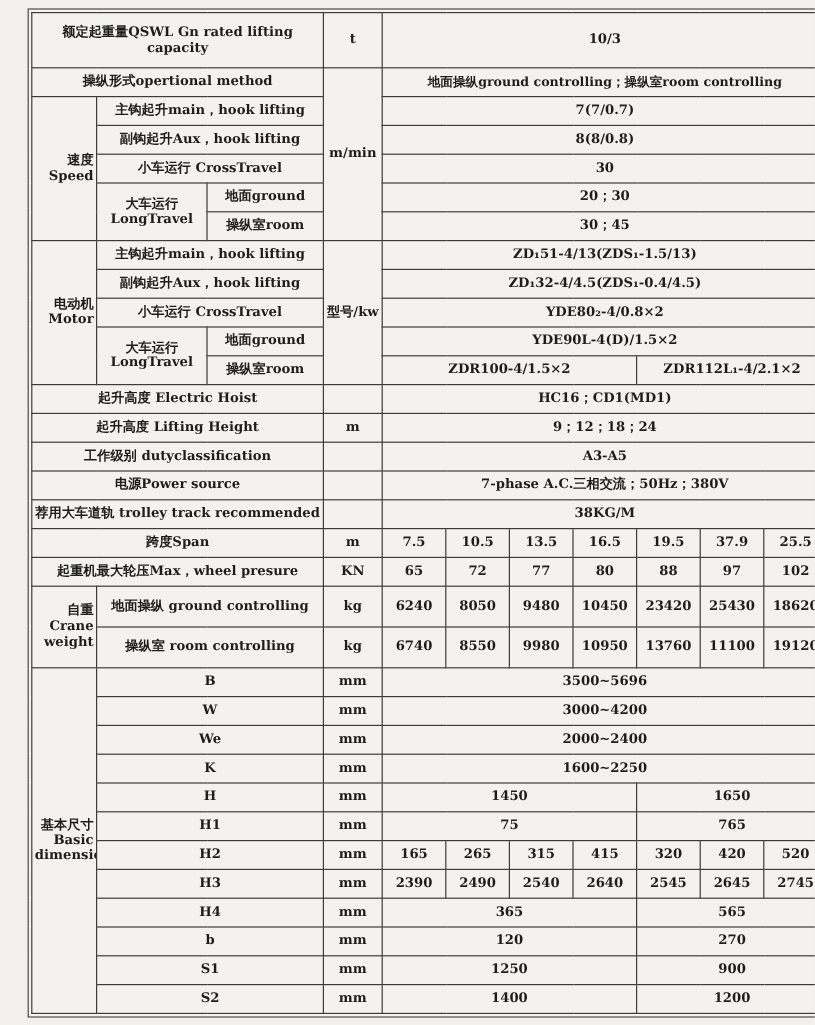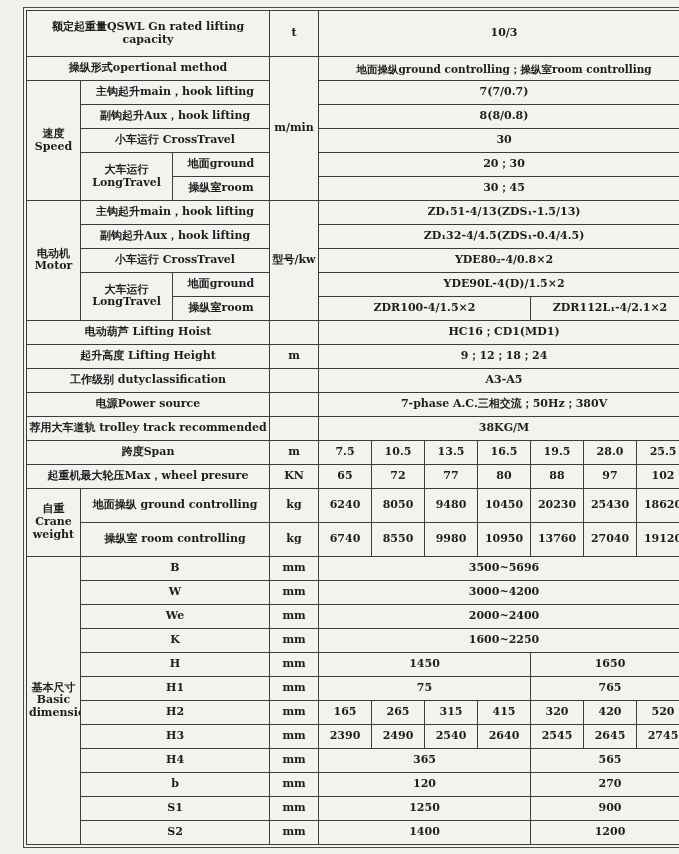--- a/index.html
+++ b/index.html
@@ -22,21 +22,21 @@
     border-collapse:collapse;table-layout:fixed;
   }
   td{
     border:1px solid #3c3c3c;
     text-align:center;vertical-align:middle;
     padding:0 2px;
     font-size:11px;font-weight:700;
     line-height:1.15;
     overflow:hidden;
   }
-  .grp{white-space:pre-line;font-size:11px;}
+  .grp{white-space:pre-line;font-size:11px;text-align:right;}
   .multiline{white-space:pre-line;}
   .sm{font-size:10.5px;}
 </style>
 </head>
 <body>
 
 <div class="sheet">
 <table>
   <colgroup>
     <col style="width:54px">
@@ -111,21 +111,21 @@
     <td>地面ground</td>
     <td colspan="7">YDE90L-4(D)/1.5×2</td>
   </tr>
   <tr>
     <td>操纵室room</td>
     <td colspan="4">ZDR100-4/1.5×2</td>
     <td colspan="3">ZDR112L₁-4/2.1×2</td>
   </tr>
 
   <tr>
-    <td colspan="3">电动葫芦 Lifting Hoist</td>
+    <td colspan="3">起升高度 Electric Hoist</td>
     <td></td>
     <td colspan="7">HC16；CD1(MD1)</td>
   </tr>
 
   <tr>
     <td colspan="3">起升高度 Lifting Height</td>
     <td>m</td>
     <td colspan="7">9；12；18；24</td>
   </tr>
 
@@ -148,21 +148,21 @@
   </tr>
 
   <tr>
     <td colspan="3">跨度Span</td>
     <td>m</td>
     <td>7.5</td>
     <td>10.5</td>
     <td>13.5</td>
     <td>16.5</td>
     <td>19.5</td>
-    <td>28.0</td>
+    <td>37.9</td>
     <td>25.5</td>
   </tr>
 
   <tr>
     <td colspan="3">起重机最大轮压Max，wheel presure</td>
     <td>KN</td>
     <td>65</td>
     <td>72</td>
     <td>77</td>
     <td>80</td>
@@ -174,33 +174,33 @@
   <tr>
     <td rowspan="2" class="grp">自重
 Crane
 weight</td>
     <td colspan="2">地面操纵 ground controlling</td>
     <td>kg</td>
     <td>6240</td>
     <td>8050</td>
     <td>9480</td>
     <td>10450</td>
-    <td>20230</td>
+    <td>23420</td>
     <td>25430</td>
     <td>18620</td>
   </tr>
   <tr>
     <td colspan="2">操纵室 room controlling</td>
     <td>kg</td>
     <td>6740</td>
     <td>8550</td>
     <td>9980</td>
     <td>10950</td>
     <td>13760</td>
-    <td>27040</td>
+    <td>11100</td>
     <td>19120</td>
   </tr>
 
   <tr>
     <td rowspan="12" class="grp">基本尺寸
 Basic
 dimensions</td>
     <td colspan="2">B</td>
     <td>mm</td>
     <td colspan="7">3500~5696</td>

